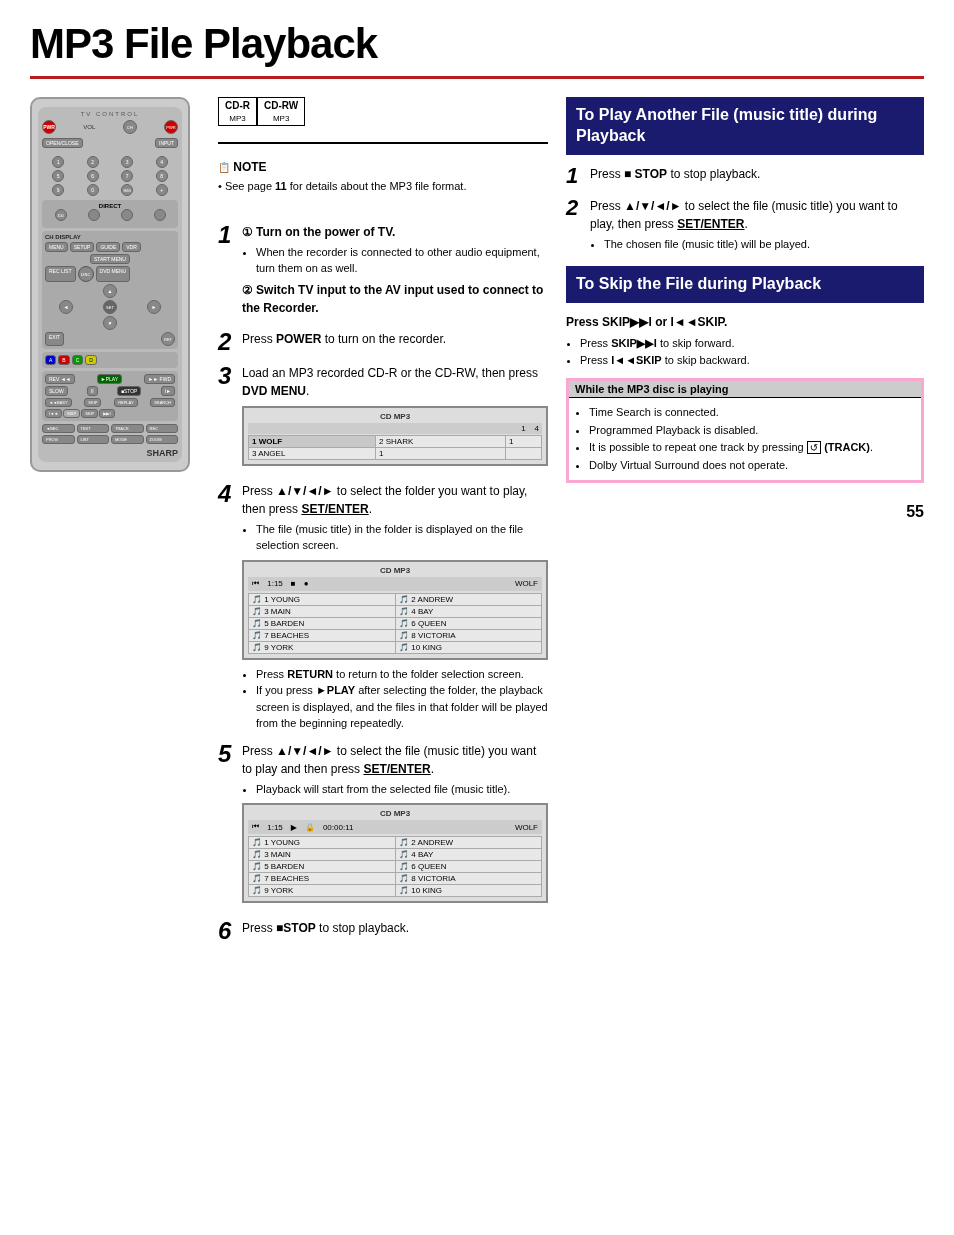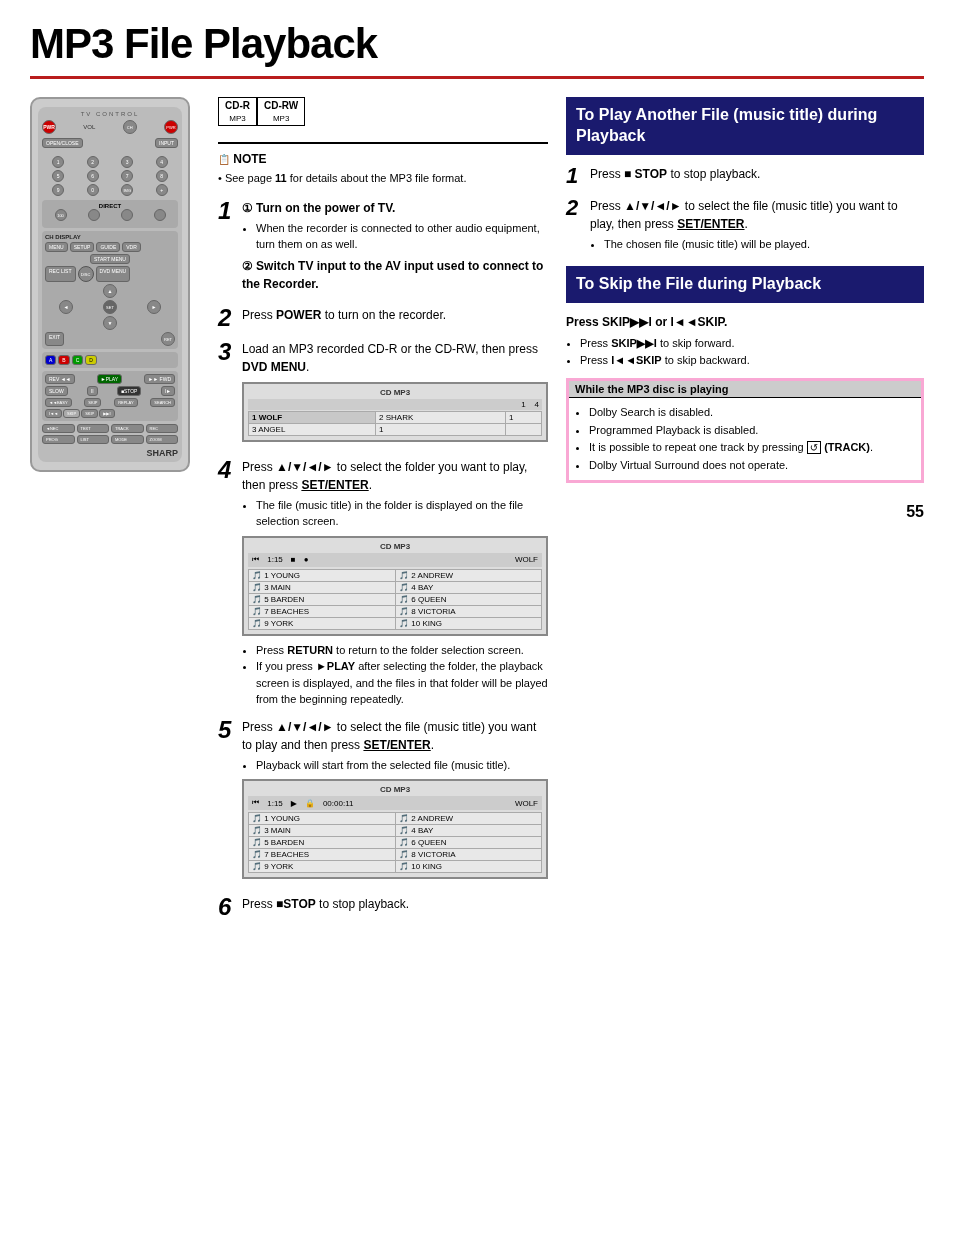--- a/index.html
+++ b/index.html
@@ -143,22 +143,22 @@
     }
     .disc-badge span {
       display: block;
       font-size: 8px;
       font-weight: normal;
       text-align: center;
     }
     
     .note-box {
       border-top: 2px solid #000;
-      padding-top: 8px;
-      margin-bottom: 12px;
+      padding-top: 16px;
+      margin-bottom: 28px;
     }
     .note-title {
       font-weight: bold;
       font-size: 12px;
       margin-bottom: 4px;
     }
     .note-title::before {
       content: "📋 ";
       font-size: 10px;
     }
@@ -627,21 +627,21 @@
         <p><b>Press SKIP▶▶I or I◄◄SKIP.</b></p>
         <ul>
           <li>Press <b>SKIP▶▶I</b> to skip forward.</li>
           <li>Press <b>I◄◄SKIP</b> to skip backward.</li>
         </ul>
 
         <div class="while-playing-box">
           <div class="while-playing-header">While the MP3 disc is playing</div>
           <div class="while-playing-body">
             <ul>
-              <li>Dolby Search is disabled.</li>
+              <li>Time Search is connected.</li>
               <li>Programmed Playback is disabled.</li>
               <li>It is possible to repeat one track by pressing <span style="border:1px solid #000;padding:0 2px;font-size:10px;">↺</span> <b>(TRACK)</b>.</li>
               <li>Dolby Virtual Surround does not operate.</li>
             </ul>
           </div>
         </div>
       </div>
     </div>
 
     <div class="page-number">55</div>

